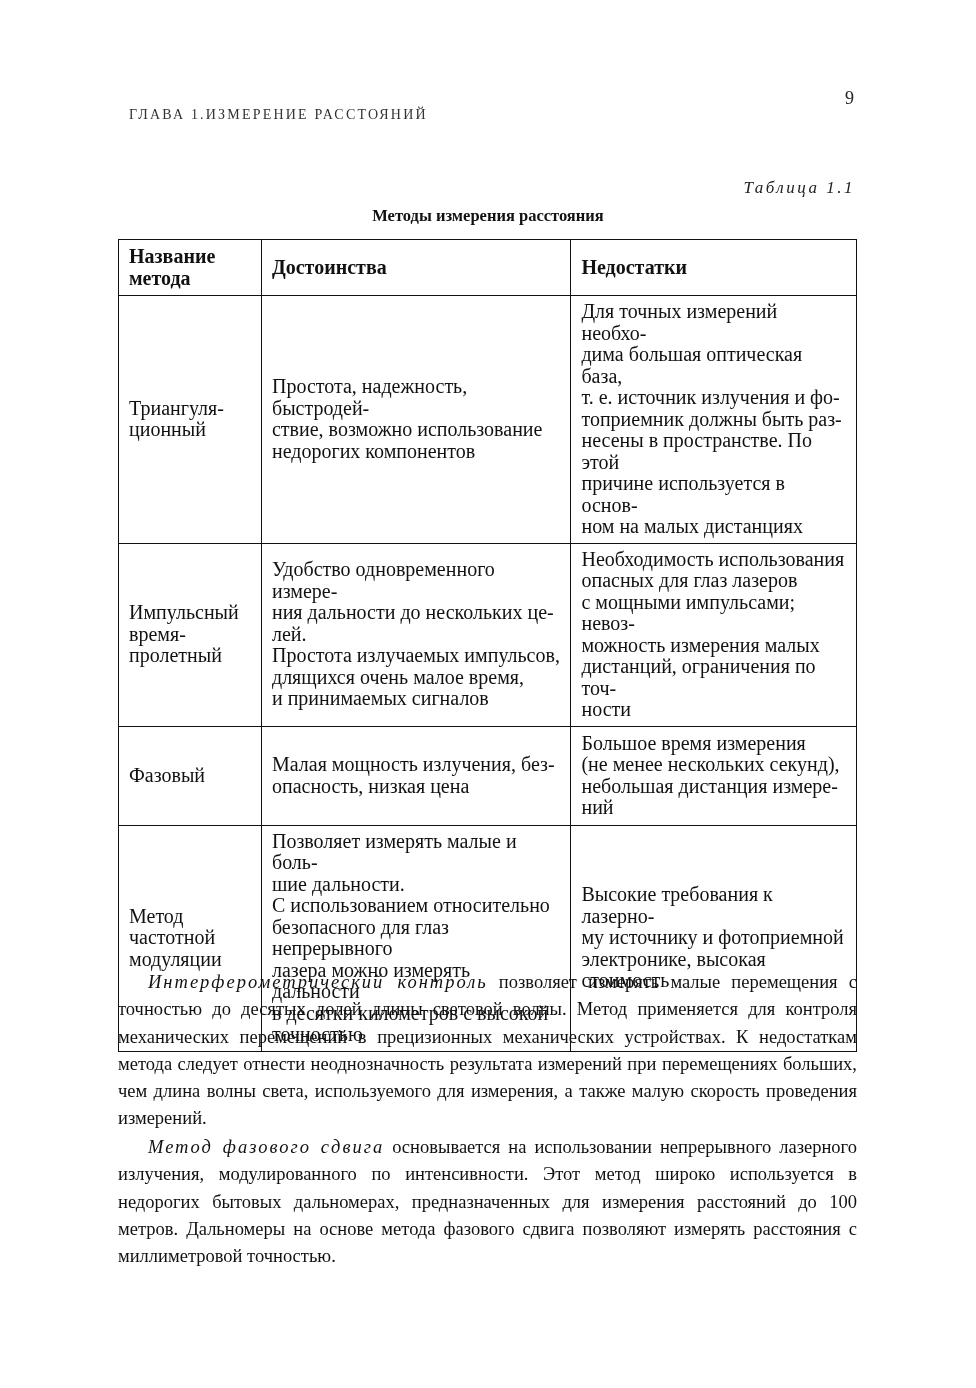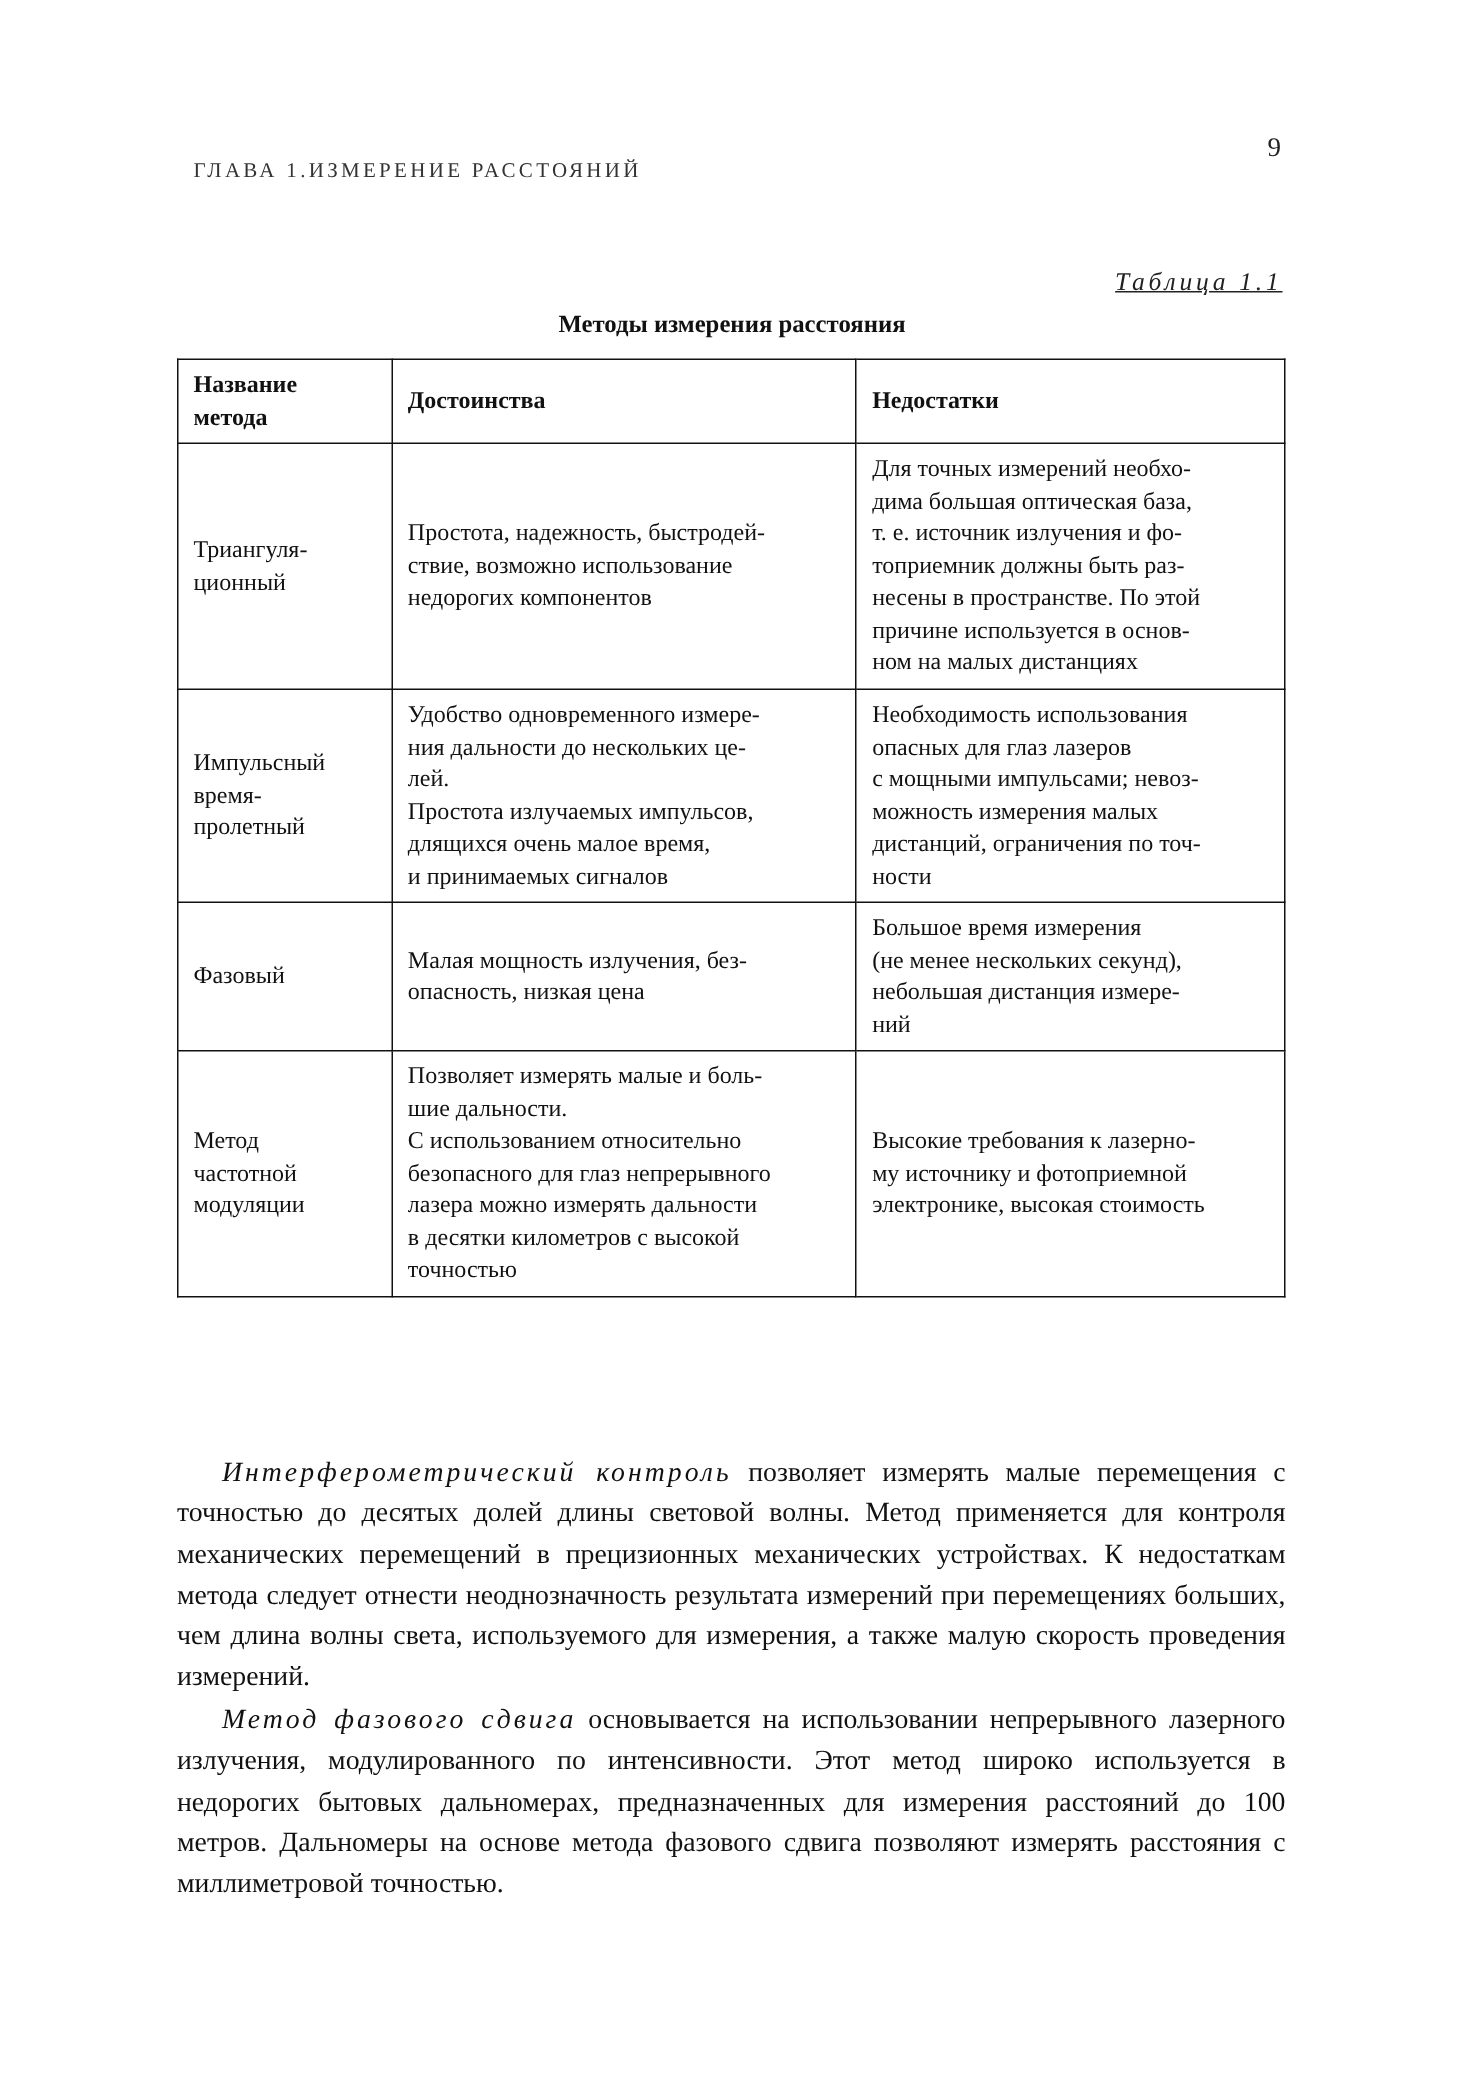--- a/index.html
+++ b/index.html
@@ -1,21 +1,21 @@
 <!DOCTYPE html>
 <html><head>
 <meta charset="utf-8">
 <style>
   html, body { margin:0; padding:0; background:#fff; }
   body { width:976px; height:1388px; position:relative; font-family:"Liberation Serif", serif; color:#111; overflow:hidden; }
   .running-head { position:absolute; left:129px; top:93px; font-size:14px; letter-spacing:2.2px; color:#333;margin-top:14px; }
   .page-num { position:absolute; left:845px; top:88px; font-size:18px; color:#222; }
-  .table-label { position:absolute; right:121px; top:178px; font-size:17px; font-style:italic; letter-spacing:2.5px; color:#222;text-decoration:underline; }
+  .table-label { position:absolute; right:121px; top:178px; font-size:17px; font-style:italic; letter-spacing:2.5px; color:#222; }
   .table-title { position:absolute; left:0; width:976px; text-align:center; top:206px; font-size:16.5px; font-weight:bold; }
-  table.methods { position:absolute; left:118px; top:239px; width:739px; border-collapse:collapse; font-size:16px; line-height:21.5px; }
+  table.methods { position:absolute; left:118px; top:239px; width:739px; border-collapse:collapse; font-size:20px; line-height:21.5px; }
   table.methods td, table.methods th { border:1px solid #111; vertical-align:middle; text-align:left; padding:5px 10px; }
   table.methods th { font-weight:bold; }
   table.methods td.name { font-weight:normal; }
   col.c1 { width:143px; } col.c2 { width:310px; } col.c3 { width:286px; }
   tr.hdr { height:56px; }
   tr.r1 { height:164px; } tr.r2 { height:142px; } tr.r3 { height:99px; } tr.r4 { height:164px; } tr.r5 { height:78px; }
   .cell-text { white-space:pre-line; }
   .body-text { position:absolute; left:118px; width:739px; font-size:18.5px; line-height:27.3px; text-align:justify; }
   .p1 { top:969px; } .p2 { top:1134px; }
   .para { text-indent:30px; margin:0; }

